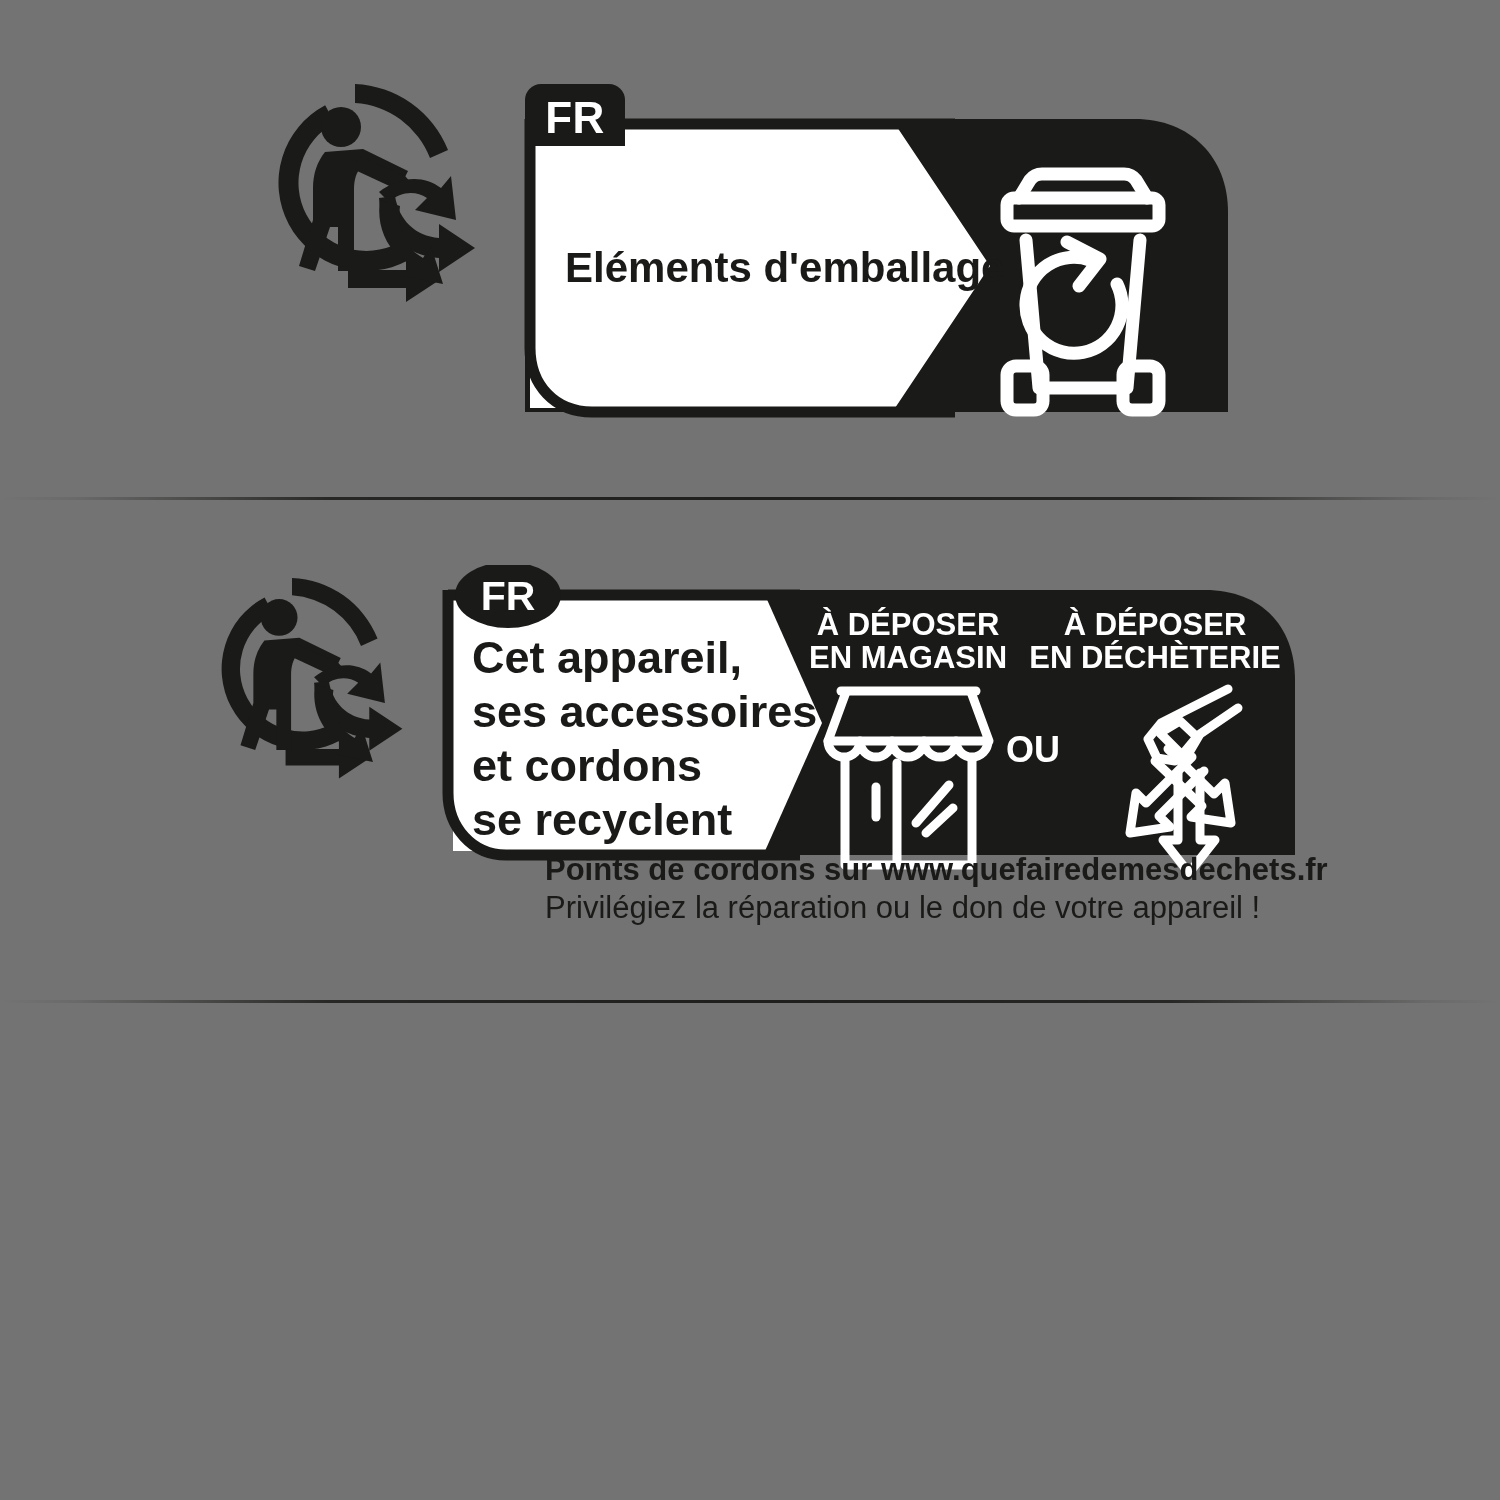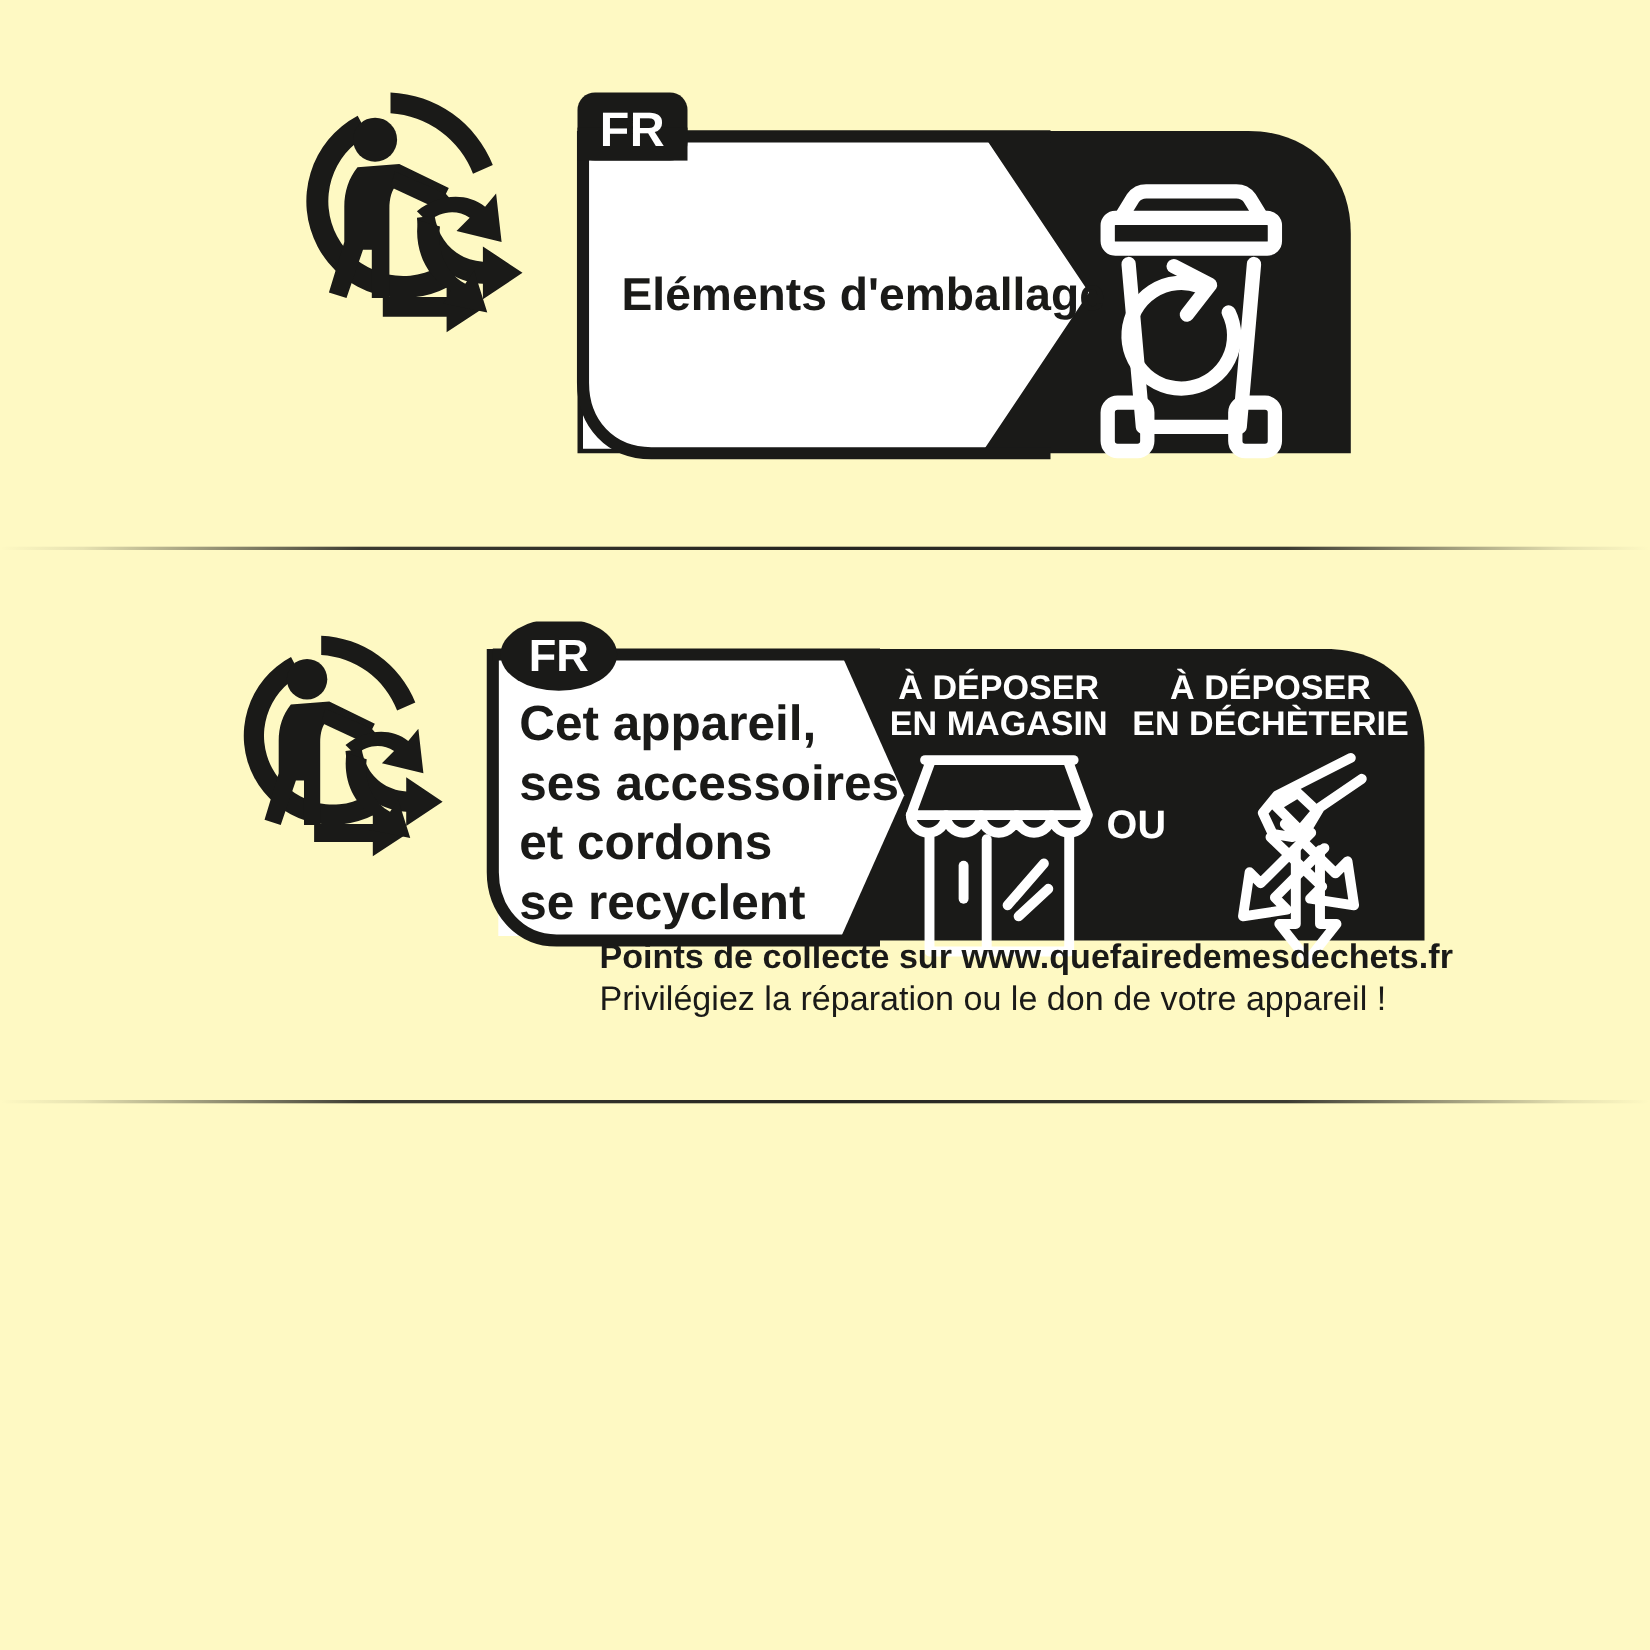--- a/index.html
+++ b/index.html
@@ -1,17 +1,17 @@
 <!DOCTYPE html>
 <html><head>
 <meta charset="utf-8">
 <style>
   html,body{margin:0;padding:0;background:#fff;}
   body{width:1500px;height:1500px;font-family:"Liberation Sans",sans-serif;overflow:hidden;}
-  .page{position:relative;width:1500px;height:1500px;background:#fef9c3;}
+  .page{position:relative;width:1500px;height:1500px;background:#737373;}
 
   
   .divider{
     position:absolute;left:0;width:1500px;height:3px;
     background:linear-gradient(to right,
       rgba(26,26,24,0) 0%,
       rgba(26,26,24,0.10) 5%,
       rgba(26,26,24,0.85) 22%,
       rgba(26,26,24,0.95) 50%,
       rgba(26,26,24,0.85) 78%,
@@ -230,20 +230,20 @@
 
         <path d="M960 168 L980 156 L997 172 L982 190 Z"></path>
 
         <path d="M992 192 L946 238 L936 228 L930 268 L970 262 L959 251 L1004 206"></path>
         <path d="M955 196 L1002 241 L991 252 L1031 258 L1025 218 L1014 229 L968 184"></path>
         <path d="M978 208 L978 275 L963 275 L989 308 L1015 275 L1000 275 L1000 208"></path>
       </g>
     </svg>
 
     <div style="position:absolute;left:345px;top:286px;width:770px;">
-      <div style="font-size:31px;font-weight:bold;color:#1a1a18;line-height:1.22;white-space:nowrap;">Points de collecte sur www.quefairedemesdechets.fr</div>
+      <div style="font-size:31px;font-weight:bold;color:#1a1a18;line-height:1.22;white-space:nowrap;">Points de cordons sur www.quefairedemesdechets.fr</div>
       <div style="font-size:31px;font-weight:normal;color:#1a1a18;line-height:1.22;white-space:nowrap;">Privilégiez la réparation ou le don de votre appareil !</div>
     </div>
   </div>
 
   <div class="divider" id="divider-2"></div>
 
 </div>
 
 </body></html>

